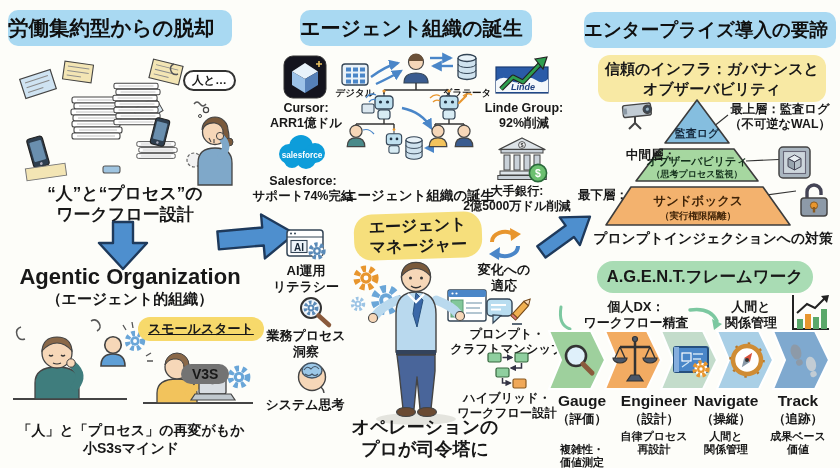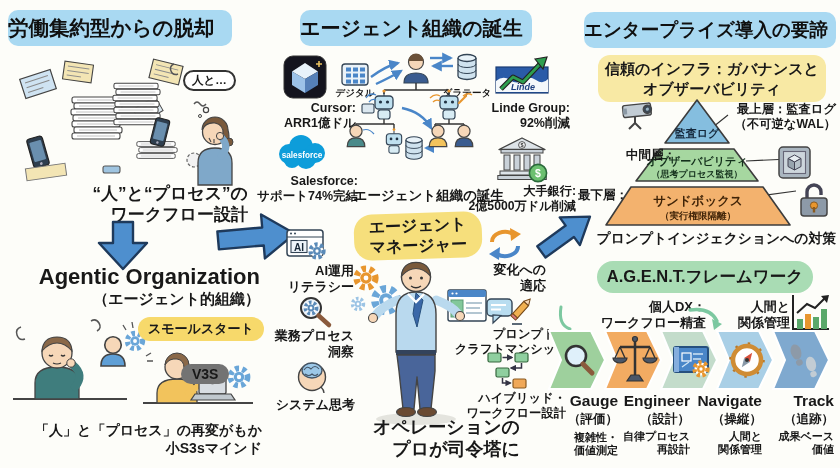--- a/index.html
+++ b/index.html
@@ -2,21 +2,21 @@
 <html><head>
 <meta charset="utf-8">
 <style>
   *{margin:0;padding:0;box-sizing:border-box}
   html,body{background:#e9e9e9}
   #canvas{position:relative;width:840px;height:468px;background:#fdfdf9;overflow:hidden;
     font-family:"Liberation Sans","DejaVu Sans",sans-serif;color:#181818}
   .abs{position:absolute}
   .pre{white-space:pre-line}
   .ttl{border-radius:10px;text-align:left;font-weight:800;color:#101010}
-  .lbl{font-weight:800;text-align:right;line-height:1.2}
+  .lbl{font-weight:800;text-align:center;line-height:1.2}
   .bub{border-radius:15px;text-align:center;font-weight:800}
   svg{display:block;overflow:visible}
   svg text{font-family:"Liberation Sans","DejaVu Sans",sans-serif}
 </style>
 </head>
 <body>
 
 <svg width="0" height="0" style="position:absolute" aria-hidden="true">
   <defs>
     <marker id="arrB" viewBox="0 0 10 10" refX="8" refY="5" markerWidth="4.6" markerHeight="4.6" orient="auto-start-reverse">
@@ -142,21 +142,21 @@
       <path d="M152,90 v-10 q0,-14 20,-14 q20,0 20,14 v10 z" fill="#f2c35c" stroke="#444" stroke-width="1.3"></path>
       <circle cx="172" cy="54" r="12" fill="#f6d7b8" stroke="#444" stroke-width="1.3"></circle>
       <path d="M160,52 a12,12 0 0 1 24,0 q2,7 -1,11 l-4,-8 q0,-8 -7,-9 q-8,-1 -12,6 z" fill="#8a6848" stroke="#444" stroke-width="1"></path>
       <path d="M183,80 q8,-4 12,-10" stroke="#f2c35c" stroke-width="6" fill="none" stroke-linecap="round"></path>
       <rect x="194" y="60" width="27" height="21" rx="2" fill="#d8dde2" stroke="#444" stroke-width="1.3"></rect>
       <circle cx="207.5" cy="70" r="1.6" fill="#888"></circle>
       <path d="M190,81 h36 l4,6 h-44 z" fill="#c0c8ce" stroke="#444" stroke-width="1.2"></path>
       <use href="#gear" transform="translate(234,64) scale(0.95)" color="#6aa6d8"></use>
       <path d="M146,40 l-5,3 M148,48 l-6,0" stroke="#555" stroke-width="1.3"></path>
     </svg>
-    <div class="abs bub" style="left: 138px; top: 317px; padding: 3px 10px; font-size: 13px; background-color: rgb(247, 217, 107);">スモールスタート</div>
+    <div class="abs bub" style="left: 138px; top: 317px; padding: 3px 10px; font-size: 13px; background-color: rgb(247, 217, 107); text-decoration: underline;">スモールスタート</div>
     <div class="abs bub" style="left: 181px; top: 364px; padding: 2px 11px; font-size: 14px; background-color: #737373;">V3S</div>
 
     <div class="abs lbl pre" style="left:0;top:421px;width:262px;font-size:14px;line-height:1.3">「人」と「プロセス」の再変がもか
 小S3sマインド</div>
   </div>
 
   <svg class="abs" style="left:217px;top:212px" width="80" height="50" viewBox="0 0 80 50">
     <polygon points="1,16 46,16 46,3 78,25 46,47 46,34 1,34" transform="rotate(-5 40 25)" stroke="#1e3a5c" stroke-width="2.4" stroke-linejoin="round" style="fill: rgb(78, 143, 206);"></polygon>
   </svg>
   <svg class="abs" style="left:535px;top:203px" width="62" height="62" viewBox="0 0 62 62">
@@ -470,21 +470,21 @@
       <g transform="translate(257,30)">
         <use href="#foot" transform="translate(-7,-8) rotate(-18)" color="#8d9aa8"></use>
         <use href="#foot" transform="translate(8,4) rotate(-14) scale(0.95)" color="#c2ccd4"></use>
       </g>
     </svg>
 
     <div class="abs" style="left:546px;top:392px;width:288px;display:flex">
       <div class="lbl" style="flex:1">
         <div style="font-size:15.5px">Gauge</div>
         <div style="font-size:12.5px;margin-top:1px">（評価）</div>
-        <div class="pre" style="font-size:11px;font-weight:700;margin-top:4px;line-height:1.2">複雑性・
+        <div class="pre" style="font-size:11px;font-weight:700;margin-top:16px;line-height:1.2">複雑性・
 価値測定</div>
       </div>
       <div class="lbl" style="flex:1">
         <div style="font-size:15.5px">Engineer</div>
         <div style="font-size:12.5px;margin-top:1px">（設計）</div>
         <div class="pre" style="font-size:11px;font-weight:700;margin-top:3px;line-height:1.2">自律プロセス
 再設計</div>
       </div>
       <div class="lbl" style="flex:1">
         <div style="font-size:15.5px">Navigate</div>

